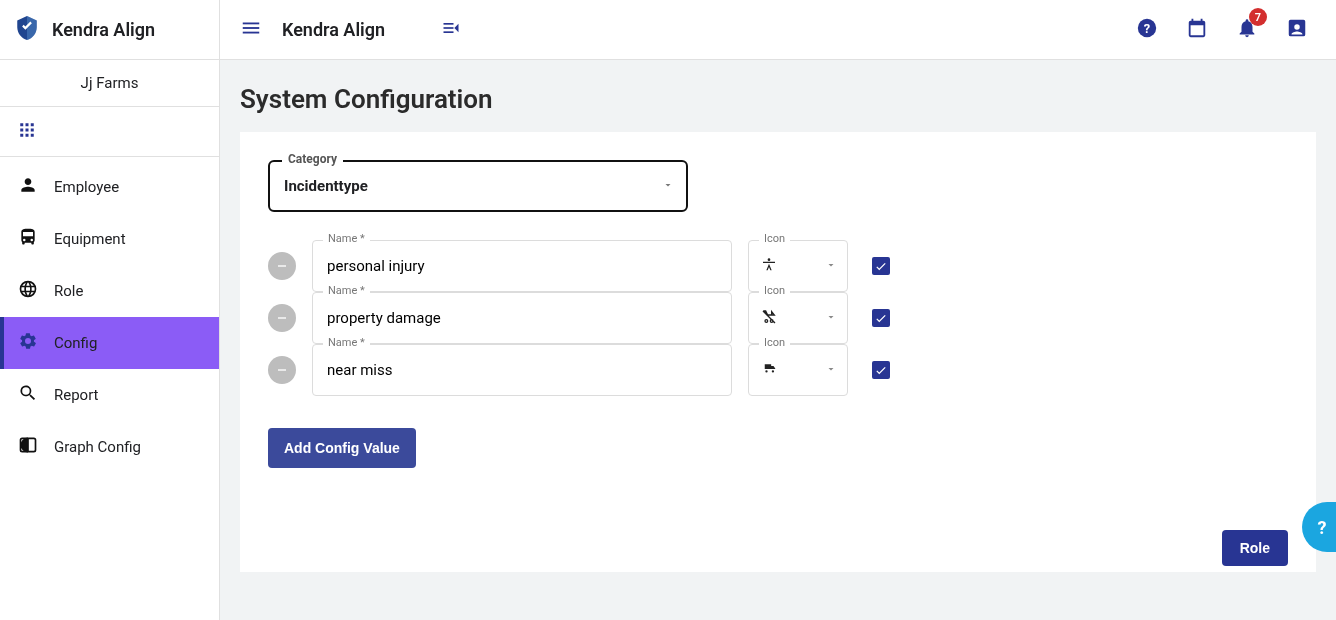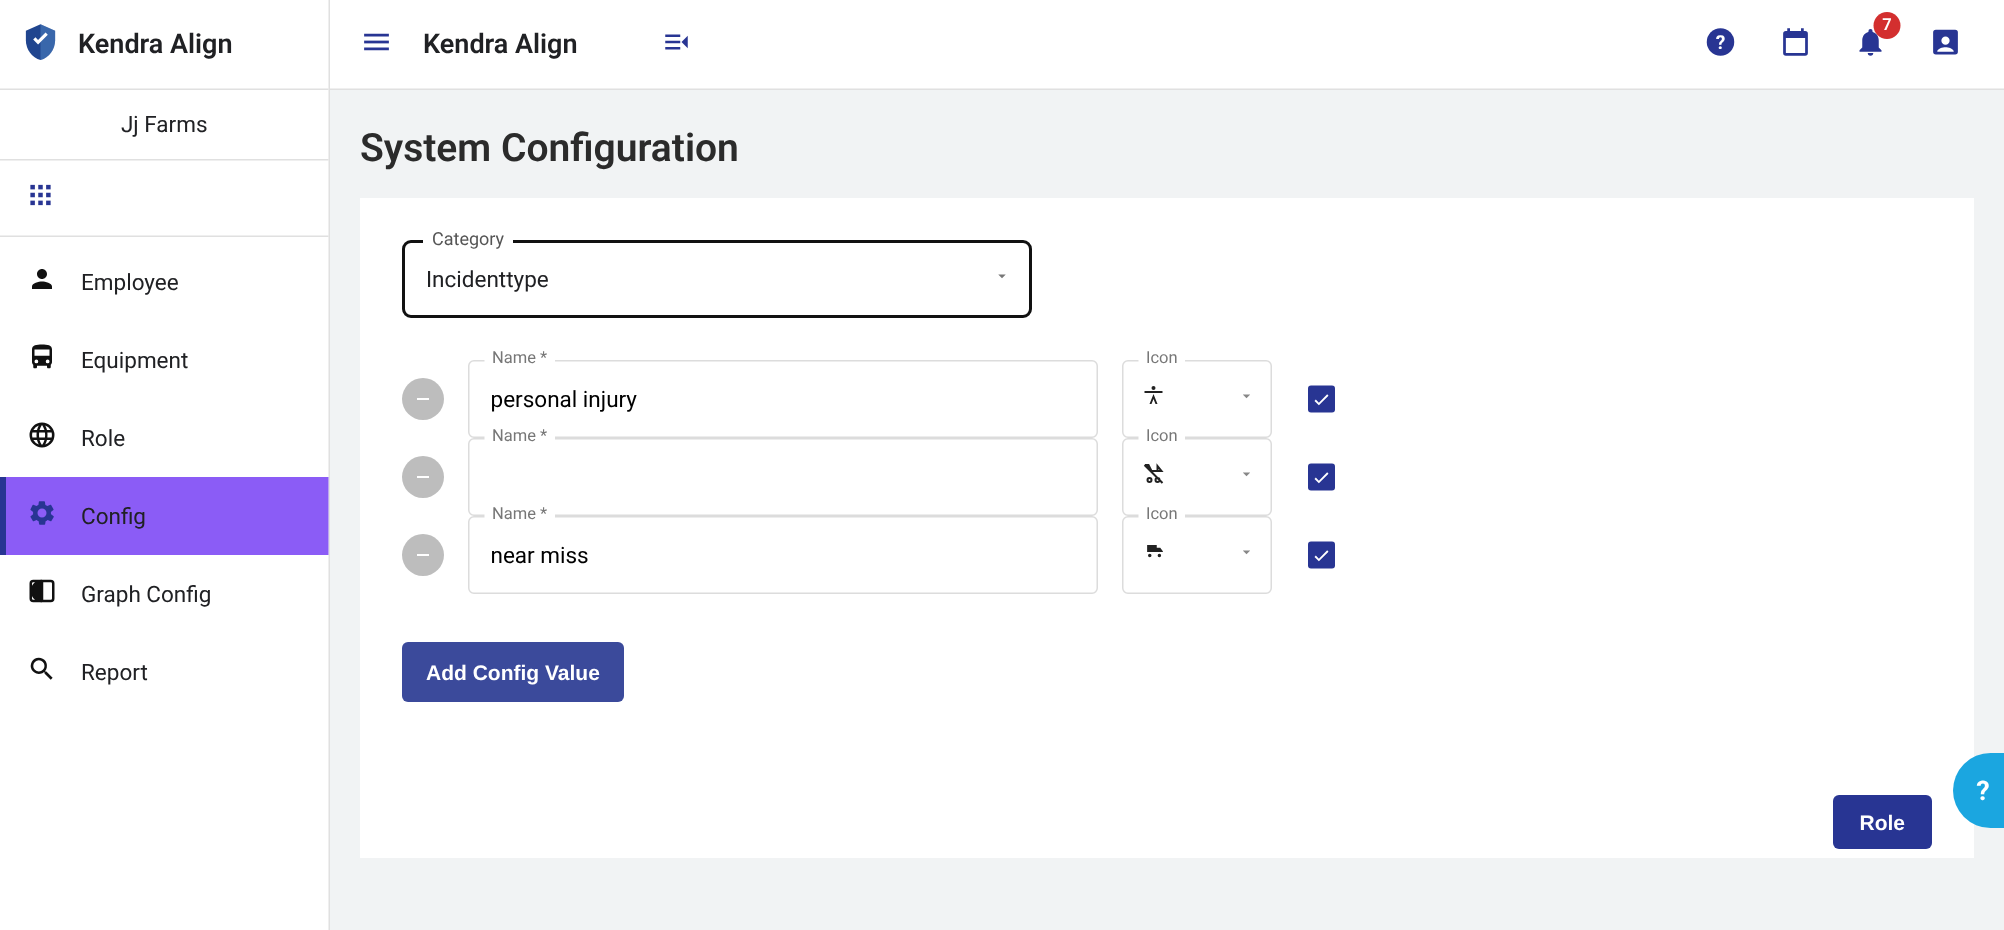--- a/index.html
+++ b/index.html
@@ -122,20 +122,21 @@
     position: relative;
     width: 420px;
     border: 2px solid #111;
     border-radius: 6px;
     height: 52px;
     display: flex;
     align-items: center;
     padding: 0 34px 0 14px;
     cursor: pointer;
     background: transparent;
+    font-weight: bold;
   }
   .outlined-field .float-label {
     position: absolute;
     top: -10px;
     left: 12px;
     background: #fff;
     padding: 0 6px;
     font-size: 12px;
     color: #555;
   }
@@ -309,31 +310,31 @@
             </svg></span>
         <span>Role</span>
       </div>
       <div class="nav-item active">
         <span><svg width="20" height="20" viewBox="0 0 24 24" fill="#283593">
               <path d="M19.1 12.9a7.2 7.2 0 000-1.8l2-1.6a.5.5 0 00.1-.6l-1.9-3.3a.5.5 0 00-.6-.2l-2.4 1a7.4 7.4 0 00-1.6-.9l-.4-2.5a.5.5 0 00-.5-.4h-3.8a.5.5 0 00-.5.4l-.4 2.5a7.4 7.4 0 00-1.6.9l-2.4-1a.5.5 0 00-.6.2L2.8 8.9a.5.5 0 00.1.6l2 1.6a7.2 7.2 0 000 1.8l-2 1.6a.5.5 0 00-.1.6l1.9 3.3c.1.2.4.3.6.2l2.4-1c.5.4 1 .7 1.6.9l.4 2.5c0 .2.3.4.5.4h3.8c.2 0 .5-.2.5-.4l.4-2.5c.6-.2 1.1-.5 1.6-.9l2.4 1c.2.1.5 0 .6-.2l1.9-3.3a.5.5 0 00-.1-.6l-2-1.6zM12 15.6a3.6 3.6 0 110-7.2 3.6 3.6 0 010 7.2z"></path>
             </svg></span>
         <span>Config</span>
       </div>
       <div class="nav-item">
+        <span><svg width="20" height="20" viewBox="0 0 24 24" fill="#111">
+              <path d="M15.5 14h-.8l-.3-.3a6.5 6.5 0 10-.7.7l.3.3v.8l5 5 1.5-1.5-5-5zm-6 0a4.5 4.5 0 110-9 4.5 4.5 0 010 9z"></path>
+            </svg></span>
+        <span>Report</span>
+      </div>
+      <div class="nav-item">
         <span><svg width="20" height="20" viewBox="0 0 24 24" fill="none" stroke="#111" stroke-width="2">
               <rect x="3" y="4" width="18" height="16" rx="2"></rect>
               <path d="M12 4v16M12 4a8 8 0 000 16" fill="#111"></path>
             </svg></span>
         <span>Graph Config</span>
-      </div>
-      <div class="nav-item">
-        <span><svg width="20" height="20" viewBox="0 0 24 24" fill="#111">
-              <path d="M15.5 14h-.8l-.3-.3a6.5 6.5 0 10-.7.7l.3.3v.8l5 5 1.5-1.5-5-5zm-6 0a4.5 4.5 0 110-9 4.5 4.5 0 010 9z"></path>
-            </svg></span>
-        <span>Report</span>
       </div>
     </nav>
   </aside>
 
   <div class="main">
 
     <div class="topbar">
       <span class="hamburger">
         <svg width="22" height="22" viewBox="0 0 24 24" fill="#283593">
             <rect x="3" y="6" width="18" height="2"></rect>
@@ -426,20 +427,21 @@
         </div>
 
         <div class="row">
           <div class="remove-btn">
             <svg width="16" height="16" viewBox="0 0 24 24" fill="#fff">
                 <rect x="6" y="11" width="12" height="2"></rect>
               </svg>
           </div>
           <div class="light-field name-field">
             <span class="float-label">Name *</span>
+            <input value="property damage" style="">
           </div>
           <div class="light-field icon-field">
             <span class="float-label">Icon</span>
             <span class="sel-icon">
               <svg width="16" height="16" viewBox="0 0 24 24" fill="#222">
                   <path d="M6 18a2 2 0 104 0 2 2 0 00-4 0zm8 0a2 2 0 104 0 2 2 0 00-4 0zM5 3h2l3 6h6V4l4 5H9L5 3zm-2 0l18 18" stroke="#222" stroke-width="2" fill="none"></path>
                 </svg>
             </span>
             <span class="dropdown-caret"><svg width="12" height="12" viewBox="0 0 24 24" fill="#888">
                   <path d="M7 10l5 5 5-5z"></path>

